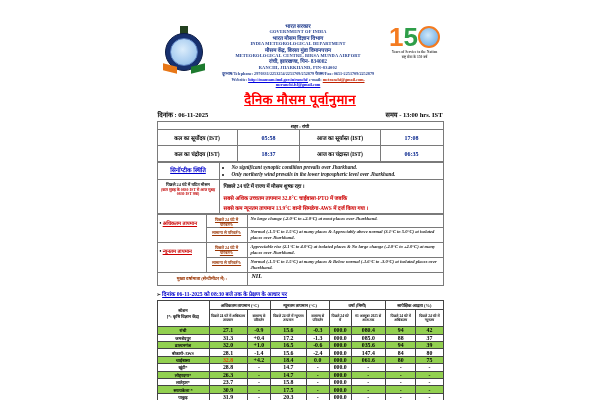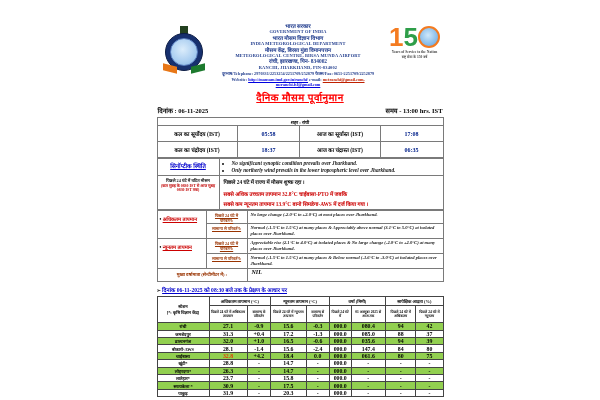--- a/index.html
+++ b/index.html
@@ -33,21 +33,21 @@
   .logo150 { width:58px; text-align:center; padding-top:2px; }
   .logo150 .digits { font-family:"Liberation Sans",sans-serif; font-weight:bold; font-size:26px; line-height:26px; }
   .logo150 .d1 { color:#f47b20; }
   .logo150 .d5 { color:#2e9e49; }
   .logo150 .d0 { display:inline-block; width:22px; height:22px; border-radius:50%; vertical-align:top; margin-top:2px;
                  background:radial-gradient(circle at 45% 40%, #cfe8fa 0%, #7db6e8 70%, #3f78b8 100%);
                  border:2px solid #f47b20; }
   .logo150 .cap { font-size:3.6px; font-weight:bold; color:#444; line-height:1.3; }
 
   
-  .main-title { text-align:center; font-size:10px; font-weight:bold; color:#ff0000;
+  .main-title { text-align:center; font-size:13px; font-weight:bold; color:#ff0000;
                 text-decoration:underline; margin:3px 0 2px; letter-spacing:.5px; }
   .dateline { display:flex; justify-content:space-between; font-size:6.5px; font-weight:bold; margin:1px 1px 2px; }
 
   
   table { border-collapse:collapse; width:100%; }
   td, th { border:1px solid #7a7a7a; padding:0 2px; }
 
   
   .sunmoon td { text-align:center; }
   .sunmoon .city { font-size:4.6px; font-weight:bold; height:8px; }

